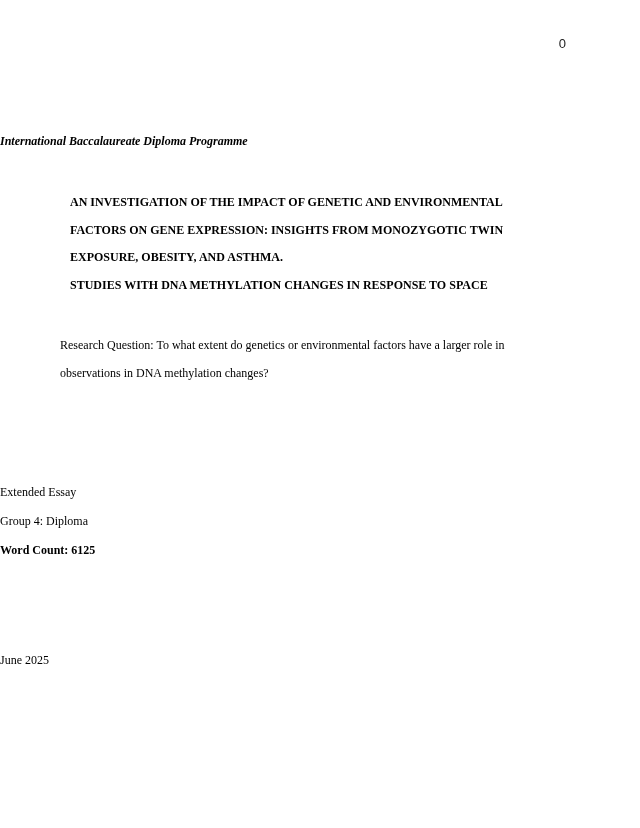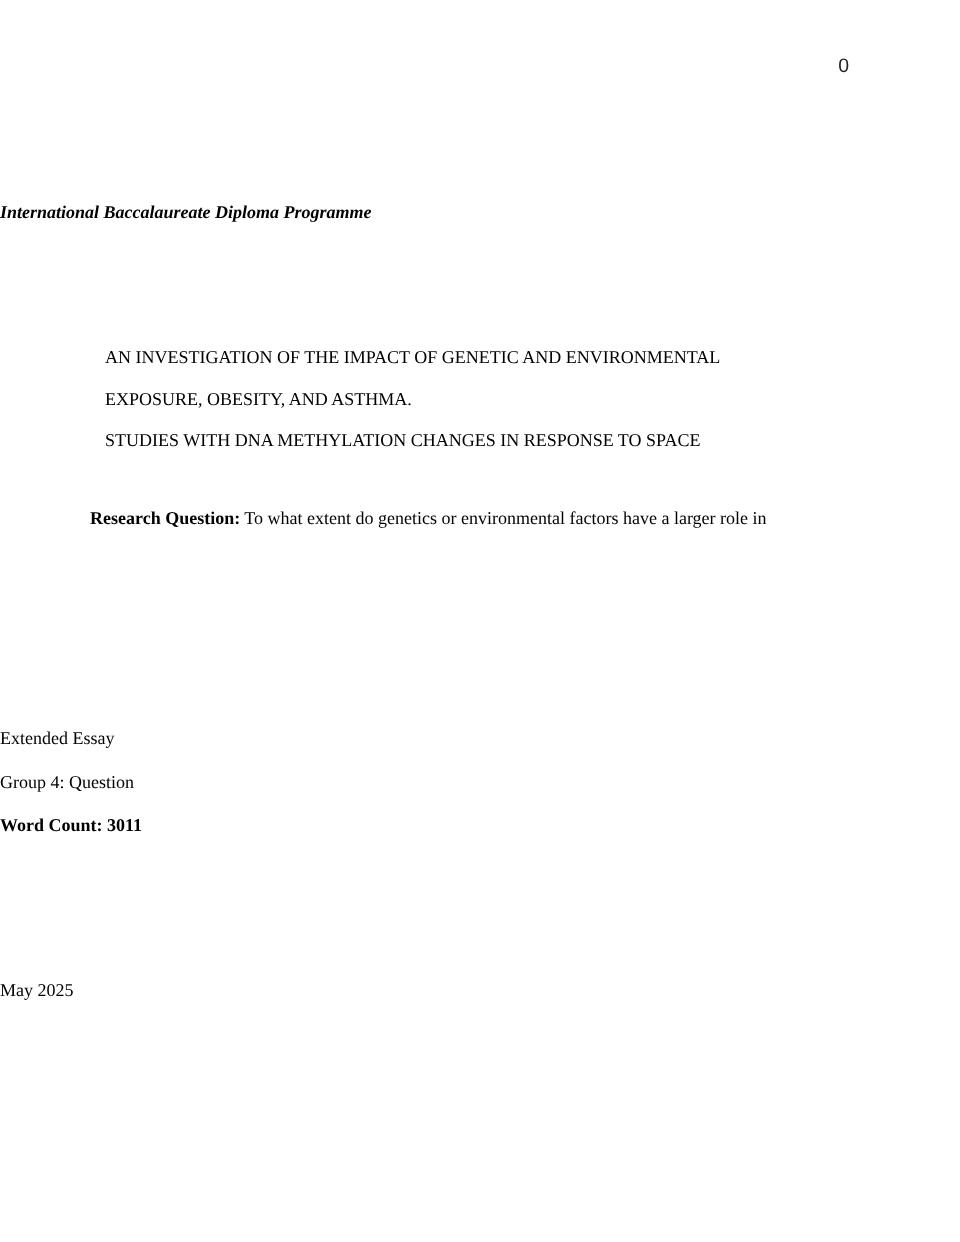--- a/index.html
+++ b/index.html
@@ -32,40 +32,39 @@
     .programme {
       top: 132px;
       font-style: italic;
       font-weight: bold;
       line-height: 18px;
     }
     .title {
       top: 189px;
       left: 70px;
       width: 500px;
-      font-weight: normal;
+      font-weight: bold;
       line-height: 27.5px;
-      margin-top: 36px;
     }
     .title .line {
       display: block;
       white-space: nowrap;
     }
     .rq {
       top: 331px;
       left: 60px;
       width: 520px;
       line-height: 28px;
     }
     .rq .line {
       display: block;
       white-space: nowrap;
     }
     .rq-label {
-      font-weight: bold;
+      font-weight: normal;
     }
     .meta {
       top: 478px;
       line-height: 29px;
     }
     .meta .line {
       display: block;
     }
     .meta .bold {
       font-weight: bold;
@@ -77,27 +76,29 @@
   </style>
 </head>
 <body>
 
 <div class="page-number">0</div>
 
 <div class="block programme">International Baccalaureate Diploma Programme</div>
 
 <div class="block title">
   <span class="line">AN INVESTIGATION OF THE IMPACT OF GENETIC AND ENVIRONMENTAL</span>
+  <span class="line">FACTORS ON GENE EXPRESSION: INSIGHTS FROM MONOZYGOTIC TWIN</span>
   <span class="line">EXPOSURE, OBESITY, AND ASTHMA.</span>
   <span class="line">STUDIES WITH DNA METHYLATION CHANGES IN RESPONSE TO SPACE</span>
 </div>
 
 <div class="block rq">
   <span class="line"><span class="rq-label">Research Question:</span><span> To what extent do genetics or environmental factors have a larger role in</span></span>
+  <span class="line">observations in DNA methylation changes?</span>
 </div>
 
 <div class="block meta">
   <span class="line">Extended Essay</span>
-  <span class="line">Group 4: Question</span>
-  <span class="line bold">Word Count: 3011</span>
+  <span class="line">Group 4: Diploma</span>
+  <span class="line bold">Word Count: 6125</span>
 </div>
 
-<div class="block date">May 2025</div>
+<div class="block date">June 2025</div>
 
 </body></html>

